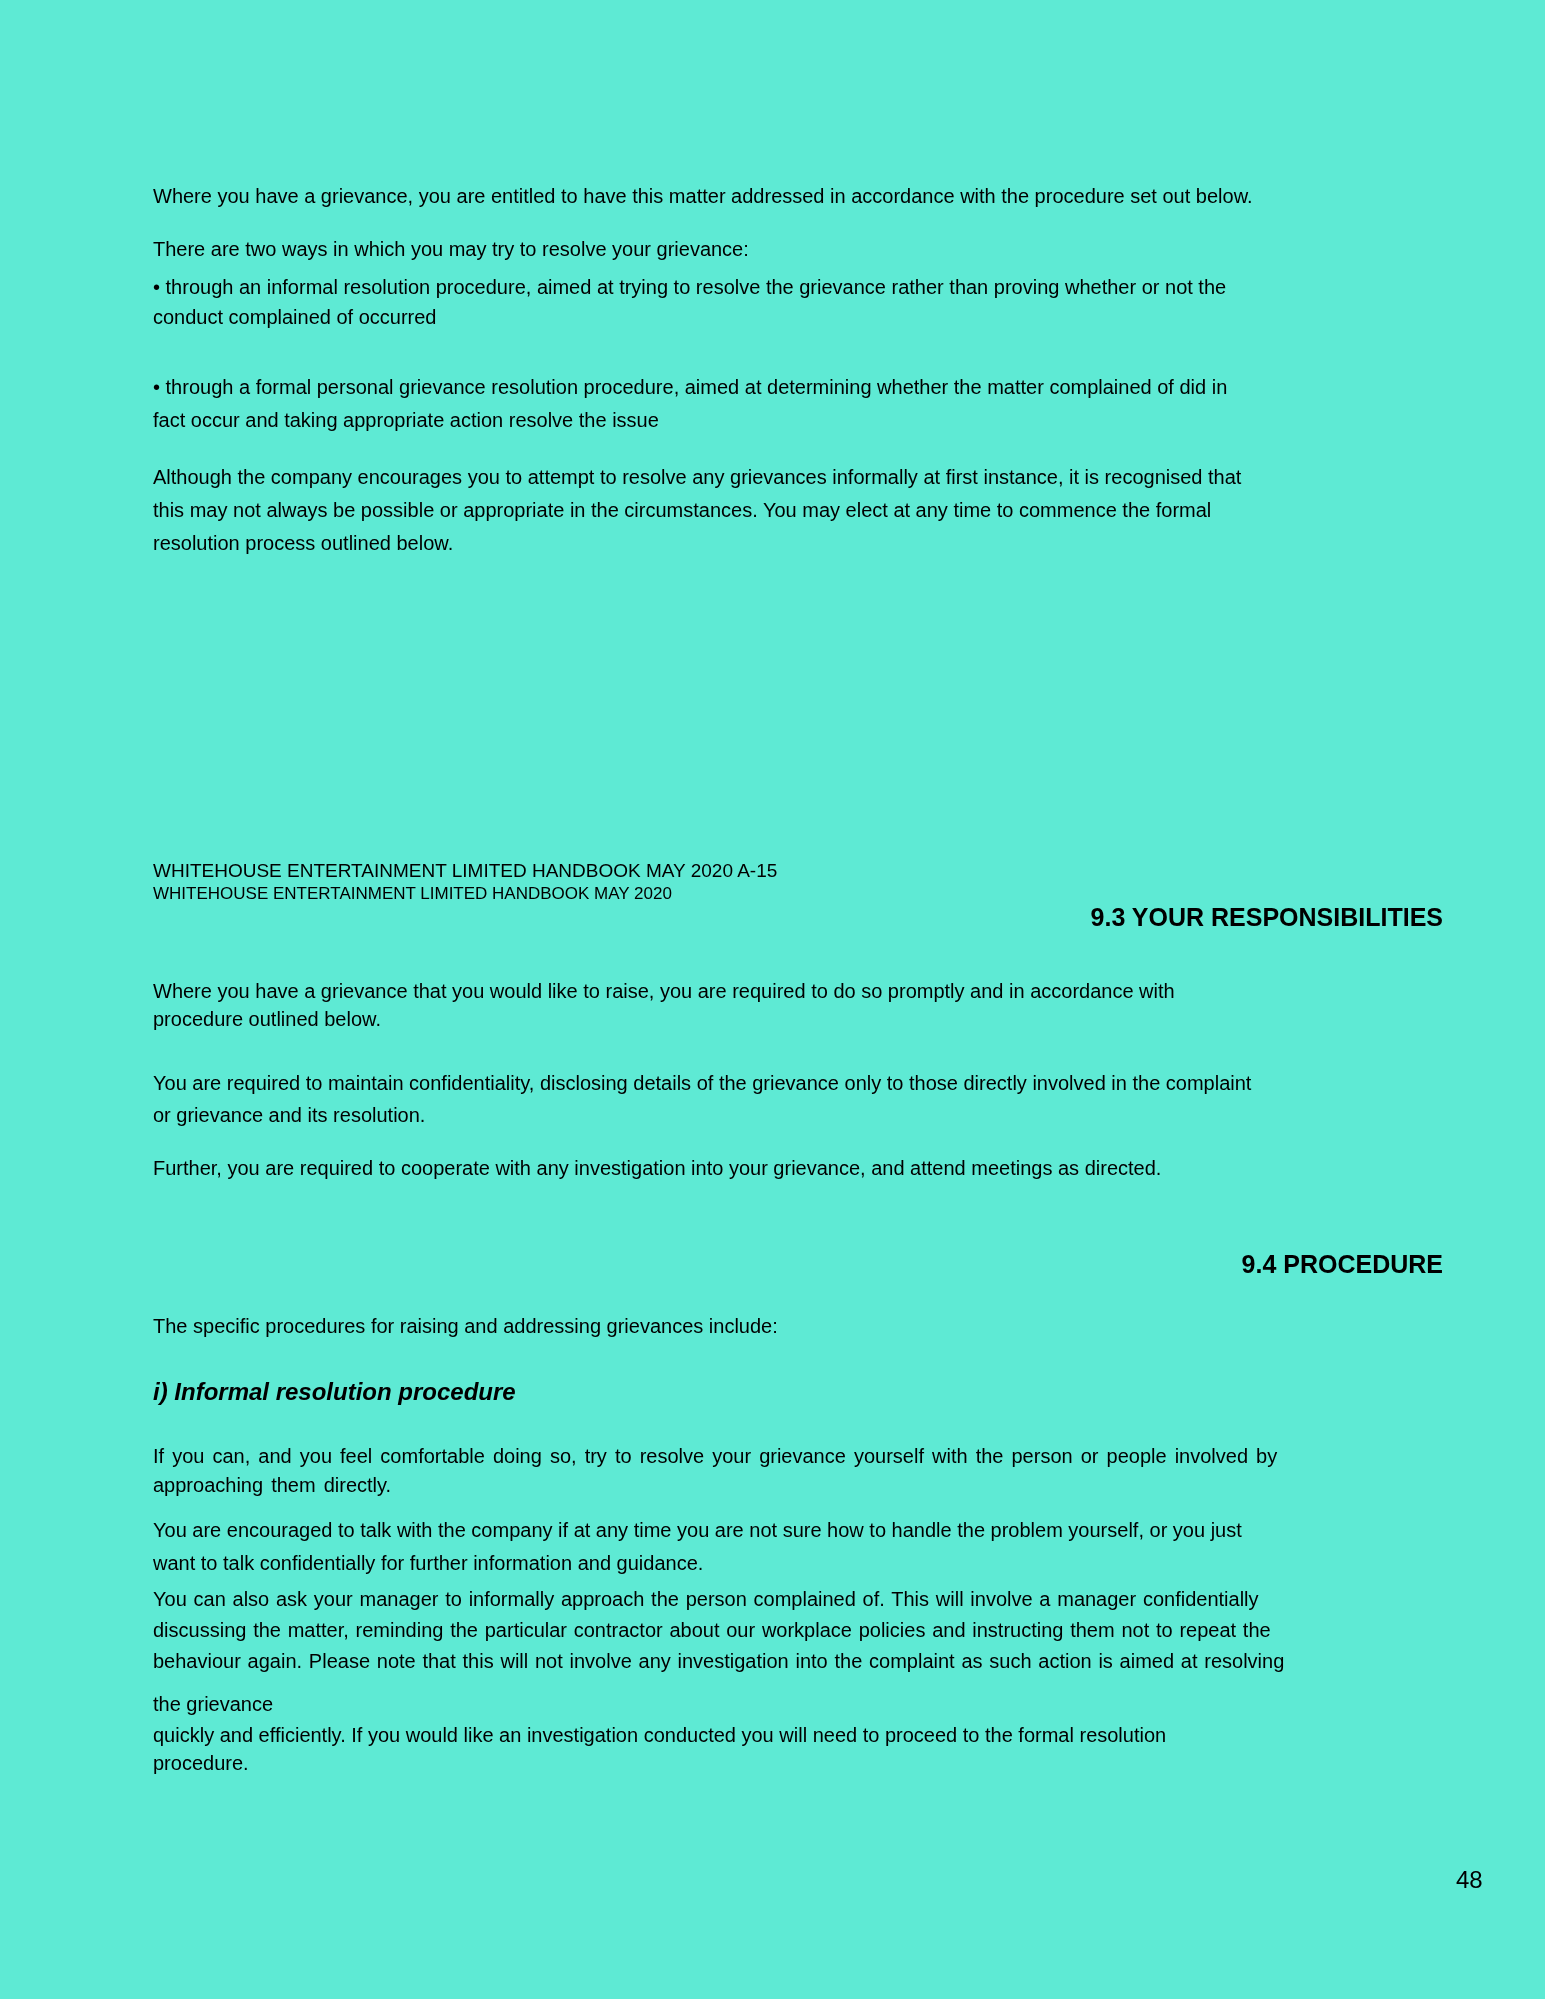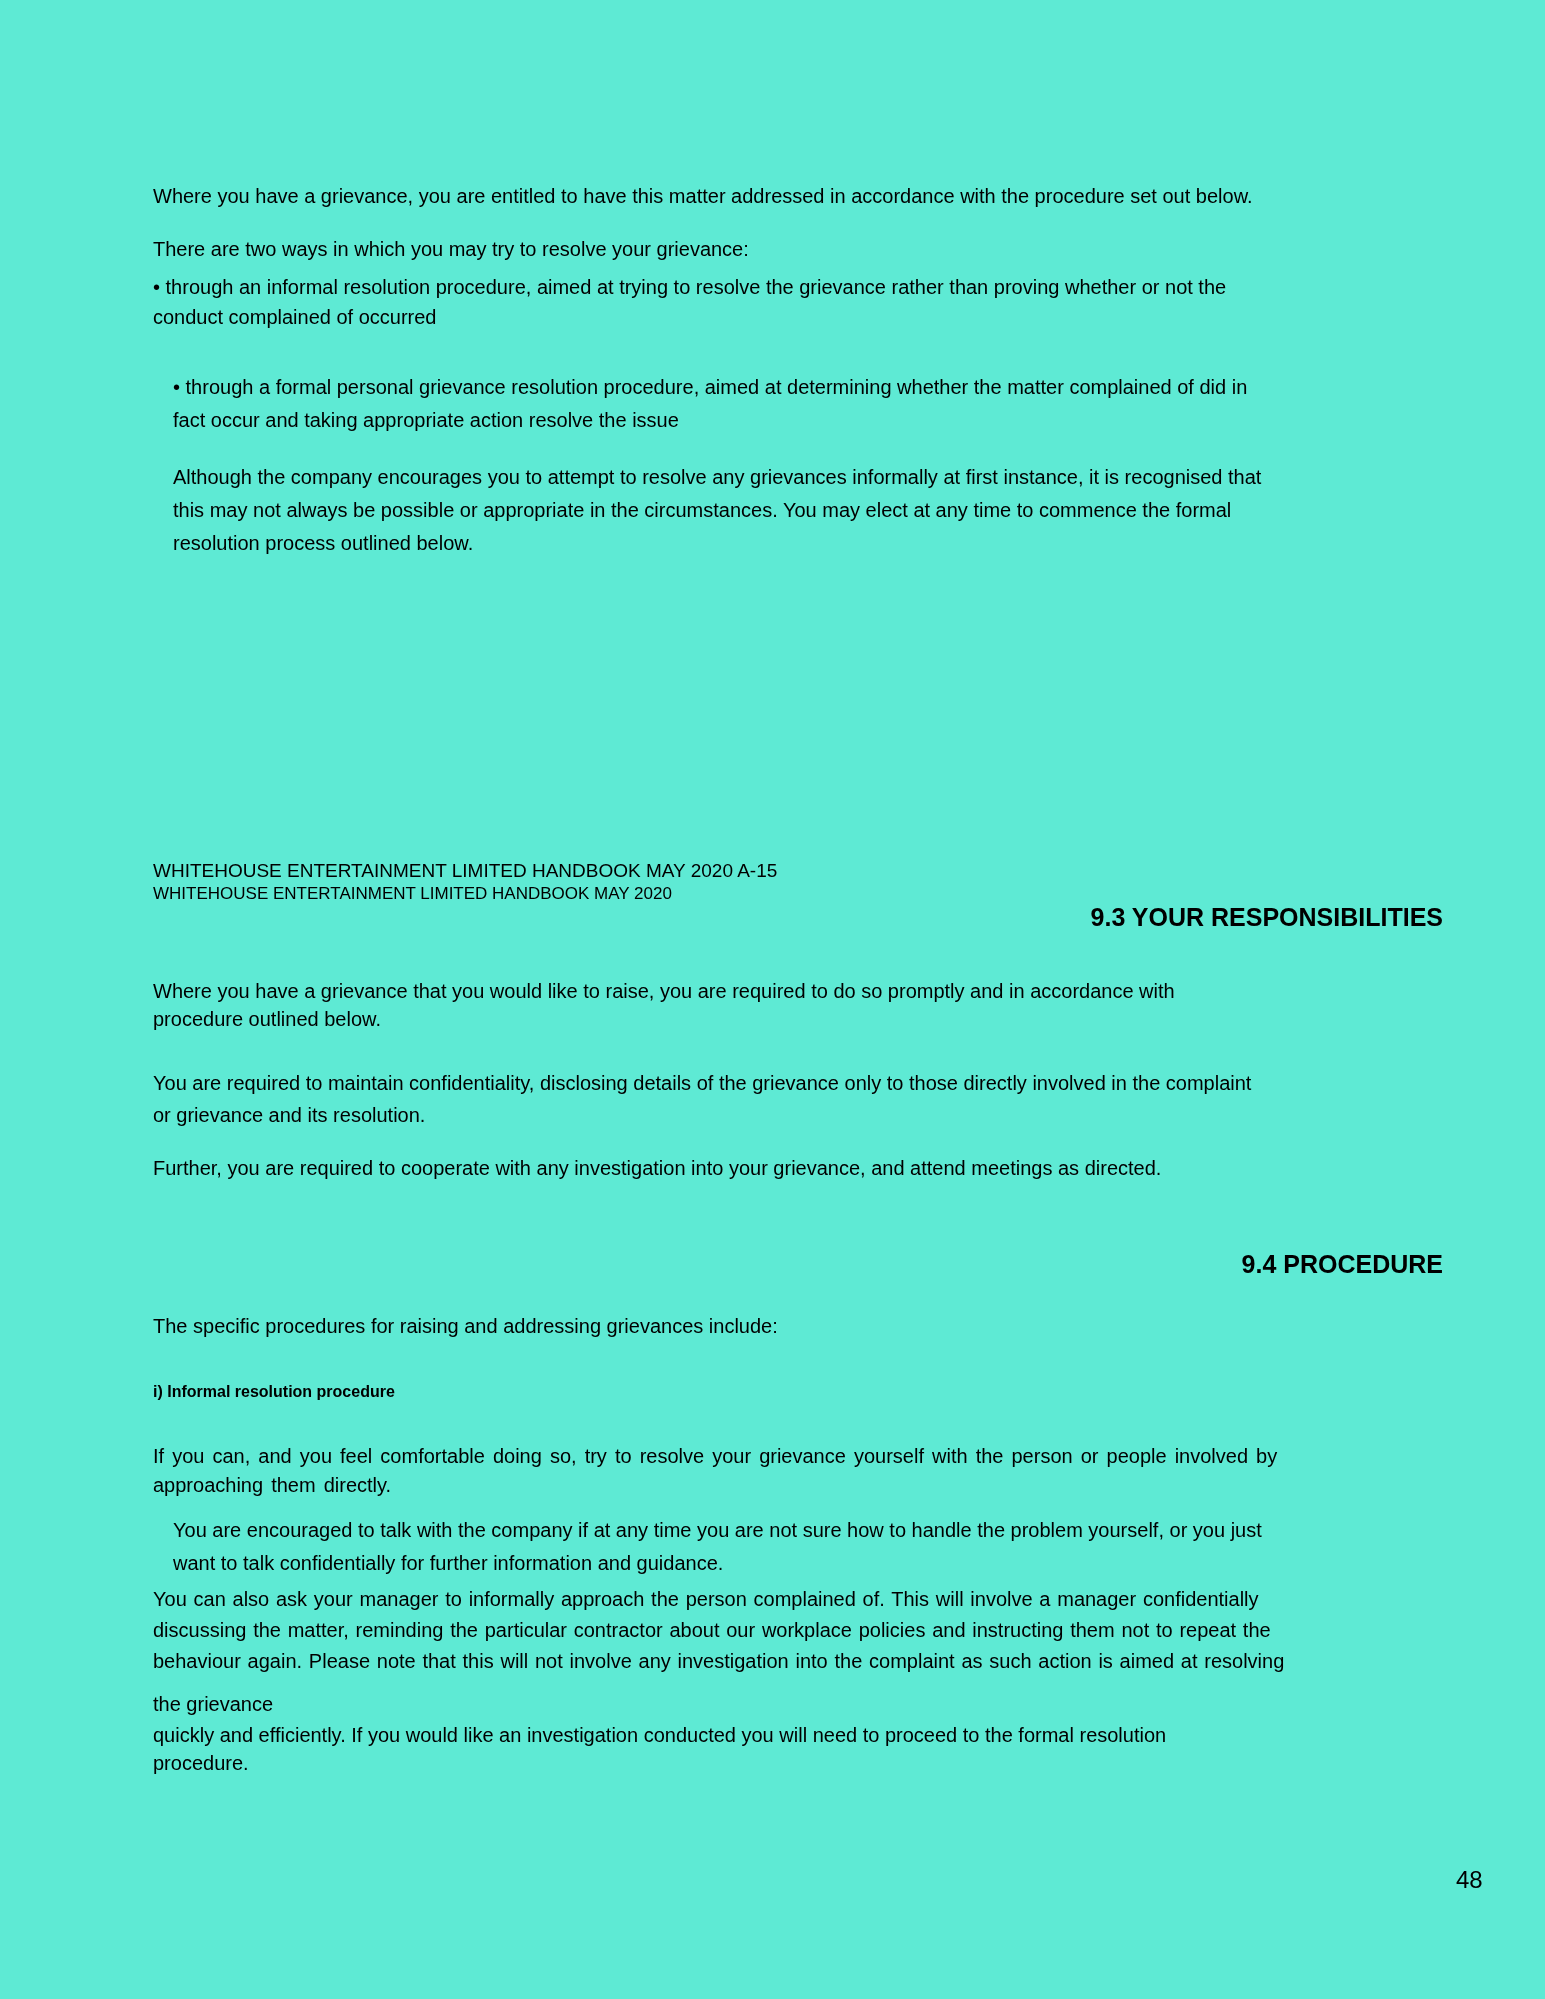--- a/index.html
+++ b/index.html
@@ -22,41 +22,42 @@
     width: 1290px;
     font-size: 20px;
     line-height: 28px;
     white-space: pre-line;
     color: #000000;
   }
   .lh29 { line-height: 29px; }
   .lh30 { line-height: 30px; }
   .lh31 { line-height: 31px; }
   .lh32 { line-height: 32px; }
-  .lh33 { line-height: 33px; margin-left: 20px; }
+  .lh33 { line-height: 33px; }
   .justified  { word-spacing: 2.5px; }
   .justified2 { word-spacing: 1.2px; }
   .running-small {
     font-size: 19px;
     line-height: 20px;
   }
   .running-medium {
     font-size: 17px;
     line-height: 22px;
   }
   .heading {
     font-size: 25px;
     line-height: 30px;
     font-weight: bold;
     text-align: right;
   }
   .subheading {
-    font-size: 16px;
+    font-size: 24px;
     line-height: 28px;
     font-weight: bold;
+    font-style: italic;
   }
   .page-number {
     position: absolute;
     left: 1456px;
     top: 1865px;
     font-size: 24px;
     line-height: 30px;
   }
 </style>
 </head>

